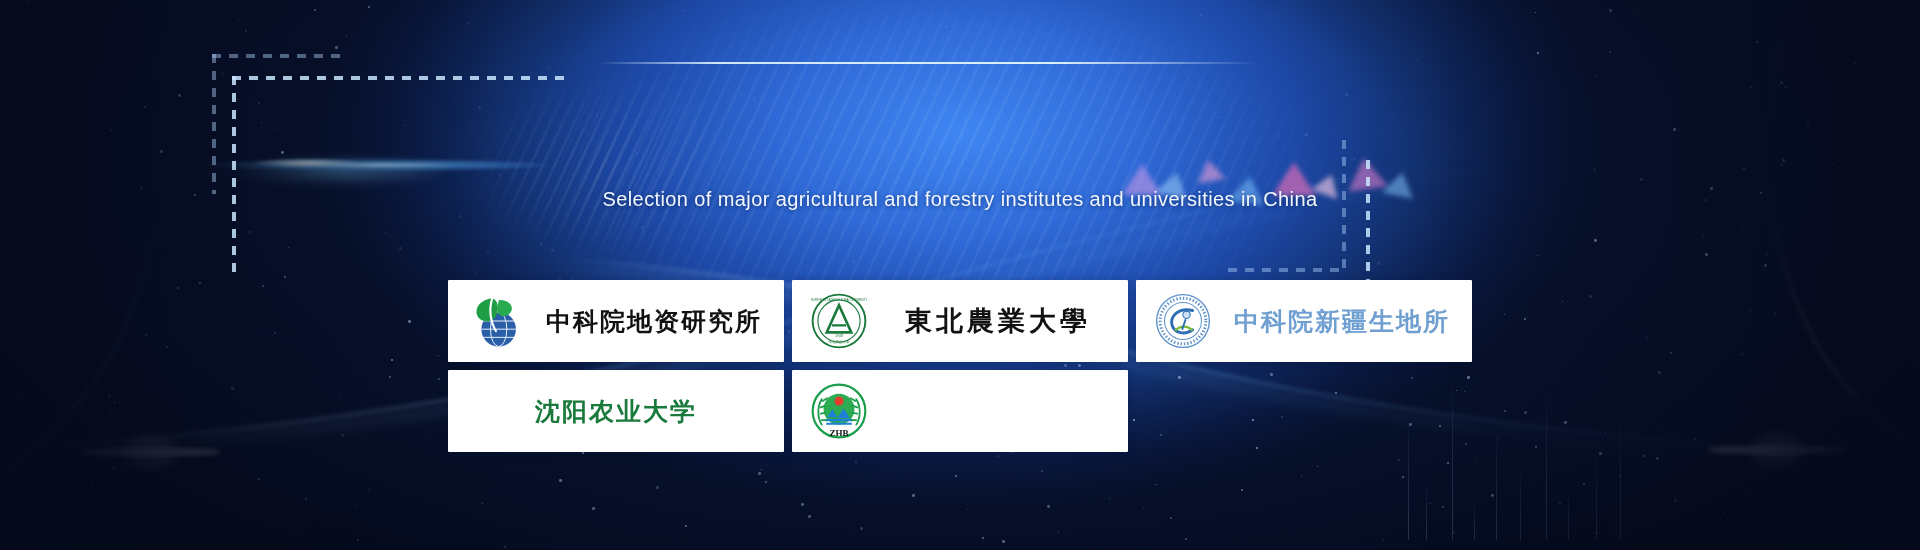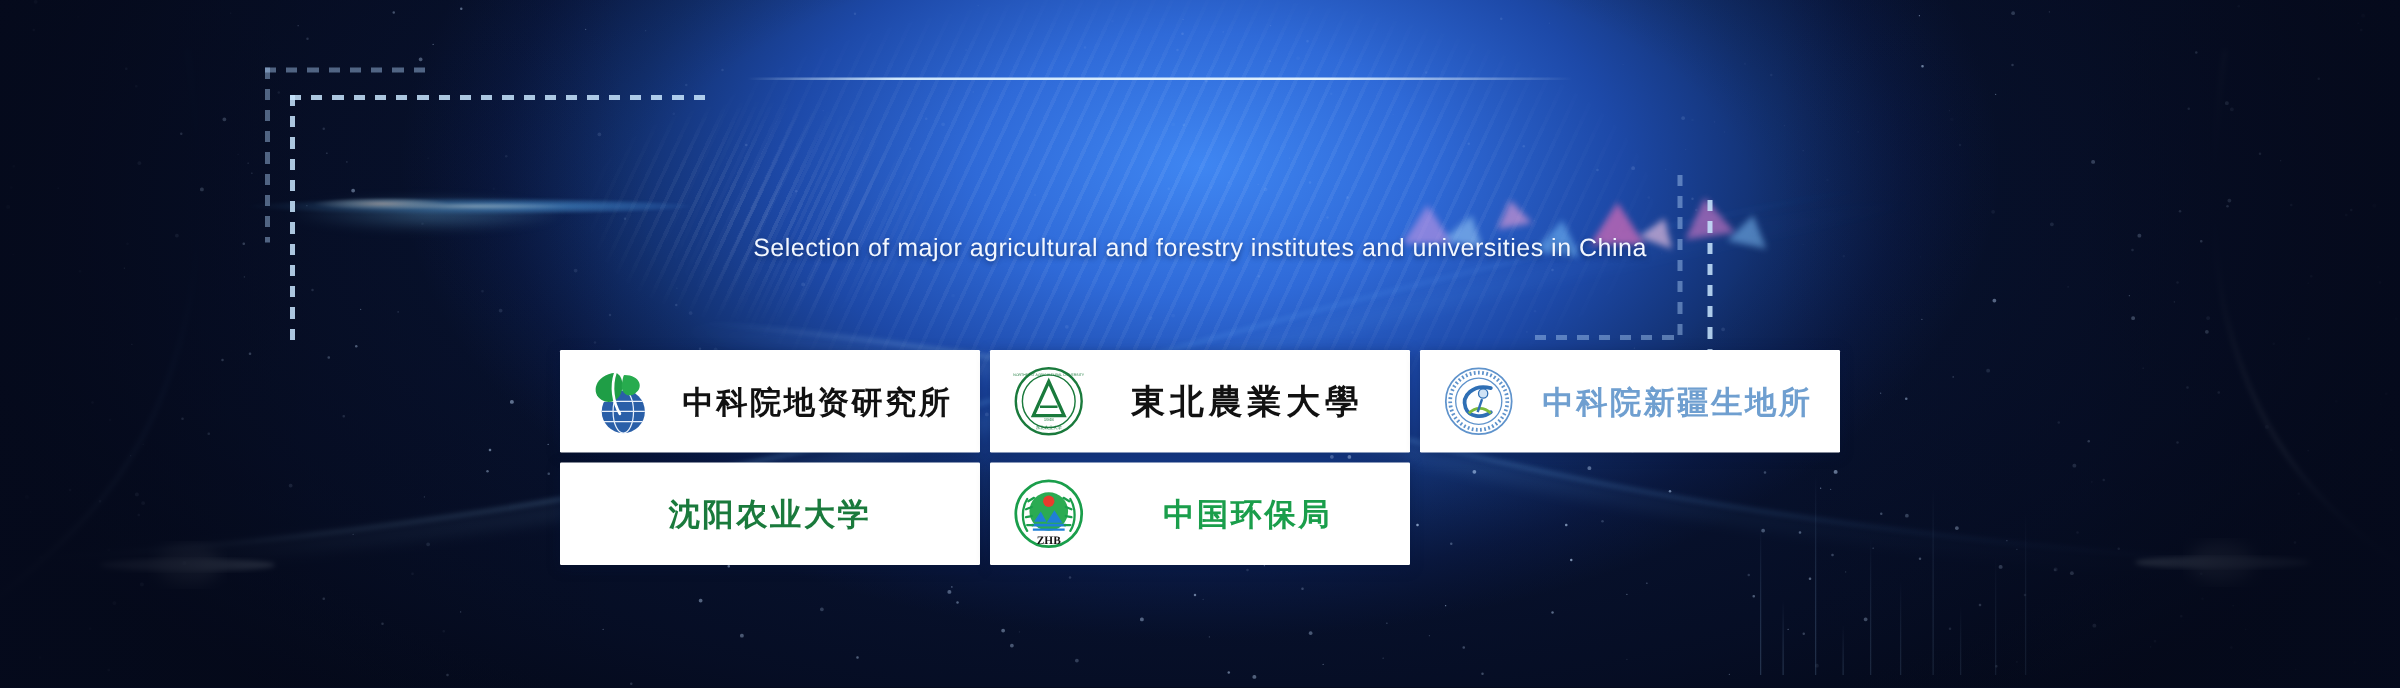--- a/index.html
+++ b/index.html
@@ -809,18 +809,17 @@
                 <path d="M13 36 L18 35"></path>
                 <path d="M14 43 L19 43"></path>
         <path d="M51 22 L46 19"></path>
                 <path d="M53 29 L48 27"></path>
                 <path d="M53 36 L48 35"></path>
                 <path d="M52 43 L47 43"></path>
       </g>
       <text x="33" y="60" text-anchor="middle" font-size="10" fill="#111111" font-family="'Liberation Serif',serif" font-weight="bold">ZHB</text>
     </svg>
           </span>
-          <span class="logo-name" style="color:#1a9e4b">中国环保局</span>
         </div>
       </div>
 
   </div>
 </div>
 
 </body></html>

